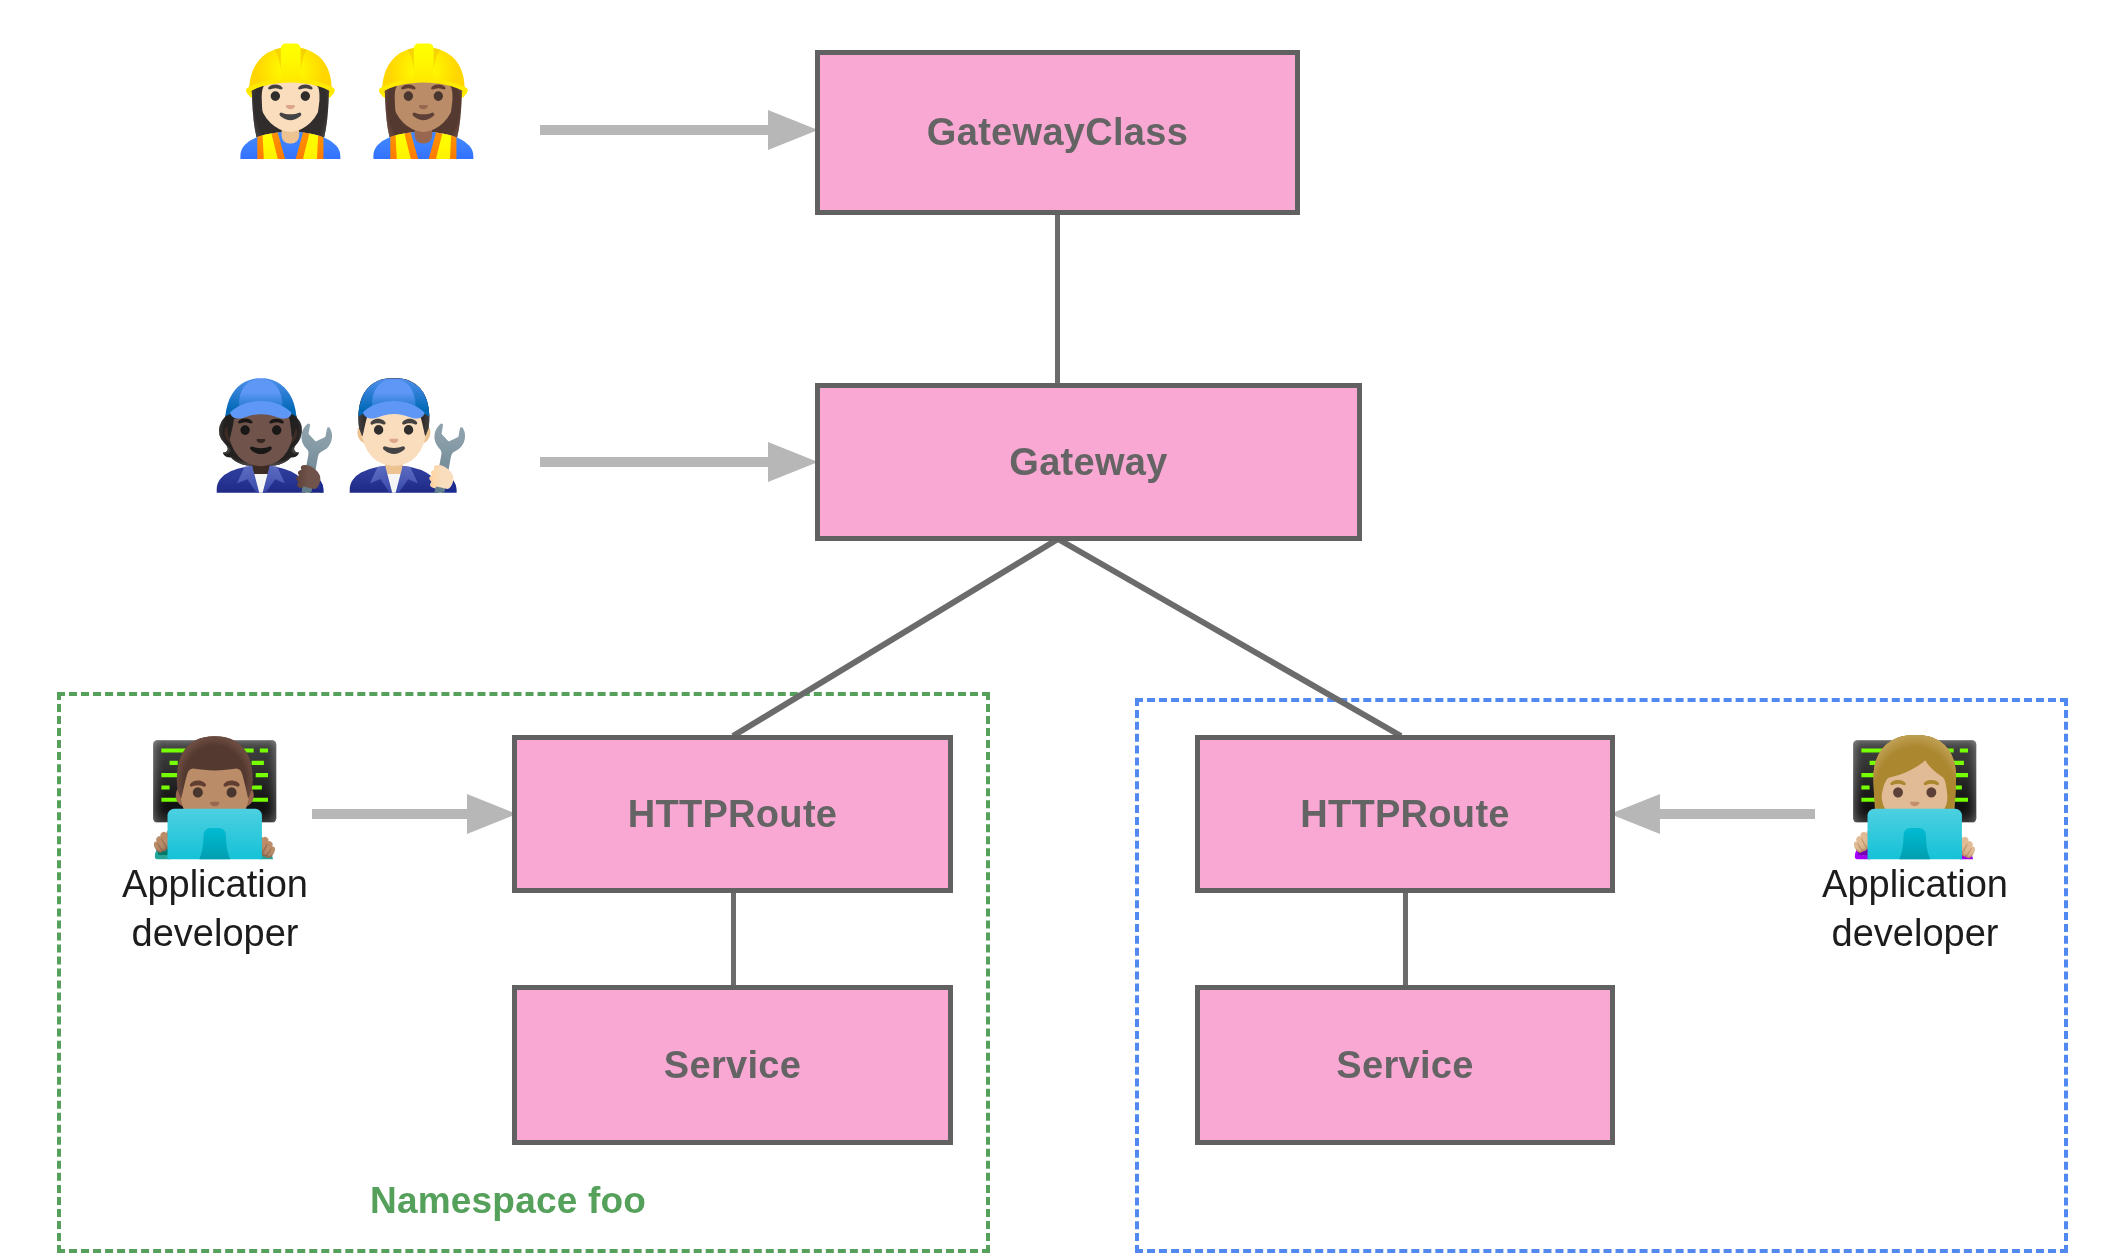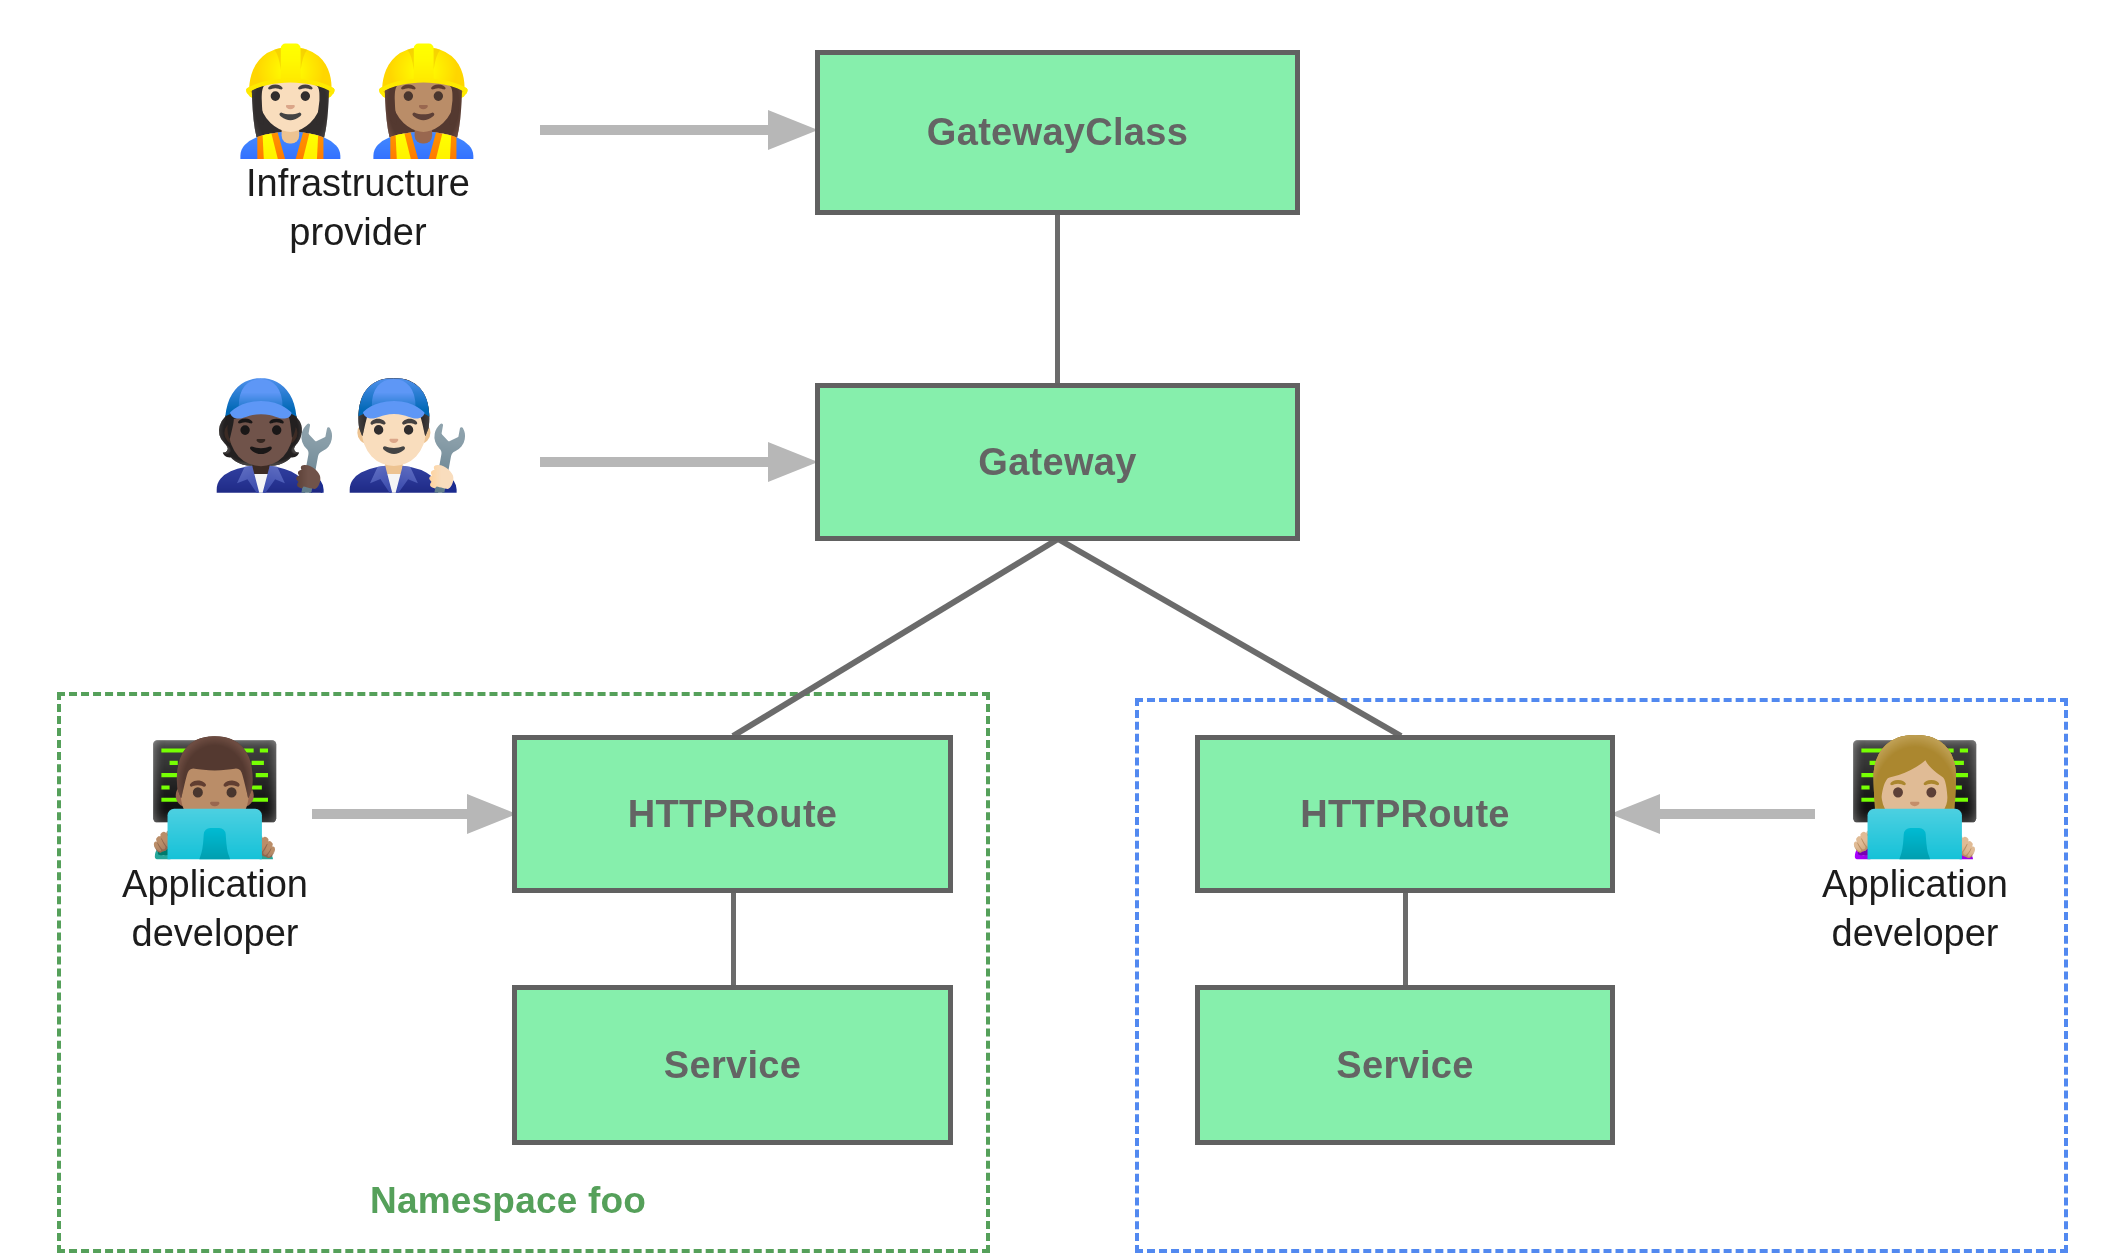--- a/index.html
+++ b/index.html
@@ -52,35 +52,35 @@
   .ns-label-bar {
     left: 1447px;
     top: 1180px;
     color: #5289f0;
   }
   
   .node-box {
     position: absolute;
     box-sizing: border-box;
     border: 5px solid #616161;
-    background: #86efac;
+    background: #f9a8d4;
     display: flex;
     align-items: center;
     justify-content: center;
     z-index: 6;
   }
   .node-label {
     font-size: 38px;
     font-weight: bold;
     color: #646464;
     letter-spacing: 0.3px;
     white-space: nowrap;
   }
   #box-gatewayclass { left: 815px; top: 50px;  width: 485px; height: 165px; }
-  #box-gateway      { left: 815px; top: 383px; width: 485px; height: 158px; }
+  #box-gateway      { left: 815px; top: 383px; width: 547px; height: 158px; }
   #box-httproute-foo{ left: 512px; top: 735px; width: 441px; height: 158px; }
   #box-service-foo  { left: 512px; top: 985px; width: 441px; height: 160px; }
   #box-httproute-bar{ left: 1195px; top: 735px; width: 420px; height: 158px; }
   #box-service-bar  { left: 1195px; top: 985px; width: 420px; height: 160px; }
   
   .connector-v {
     position: absolute;
     background: #6b6b6b;
     width: 5px;
     z-index: 2;
@@ -191,22 +191,20 @@
   <svg class="arrow" id="arrow-dev-foo" viewBox="0 0 205 44" preserveAspectRatio="none" xmlns="http://www.w3.org/2000/svg">
     <path d="M0,17 L155,17 L155,2 L205,22 L155,42 L155,27 L0,27 Z" fill="#b7b7b7"></path>
   </svg>
 
   <svg class="arrow" id="arrow-dev-bar" viewBox="0 0 205 44" preserveAspectRatio="none" xmlns="http://www.w3.org/2000/svg">
     <path d="M205,17 L50,17 L50,2 L0,22 L50,42 L50,27 L205,27 Z" fill="#b7b7b7"></path>
   </svg>
 
   <div class="persona" id="persona-infra">
     <div class="persona-emojis">👷🏻‍♀️👷🏽‍♀️</div>
-    <div class="persona-caption">Infrastructure
-provider</div>
   </div>
 
   <div class="persona" id="persona-ops">
     <div class="persona-emojis">🧑🏿‍🔧👨🏻‍🔧</div>
   </div>
 
   <div class="persona" id="persona-dev-foo">
     <div class="persona-emoji-sm">👨🏽‍💻</div>
     <div class="persona-caption">Application
 developer</div>

